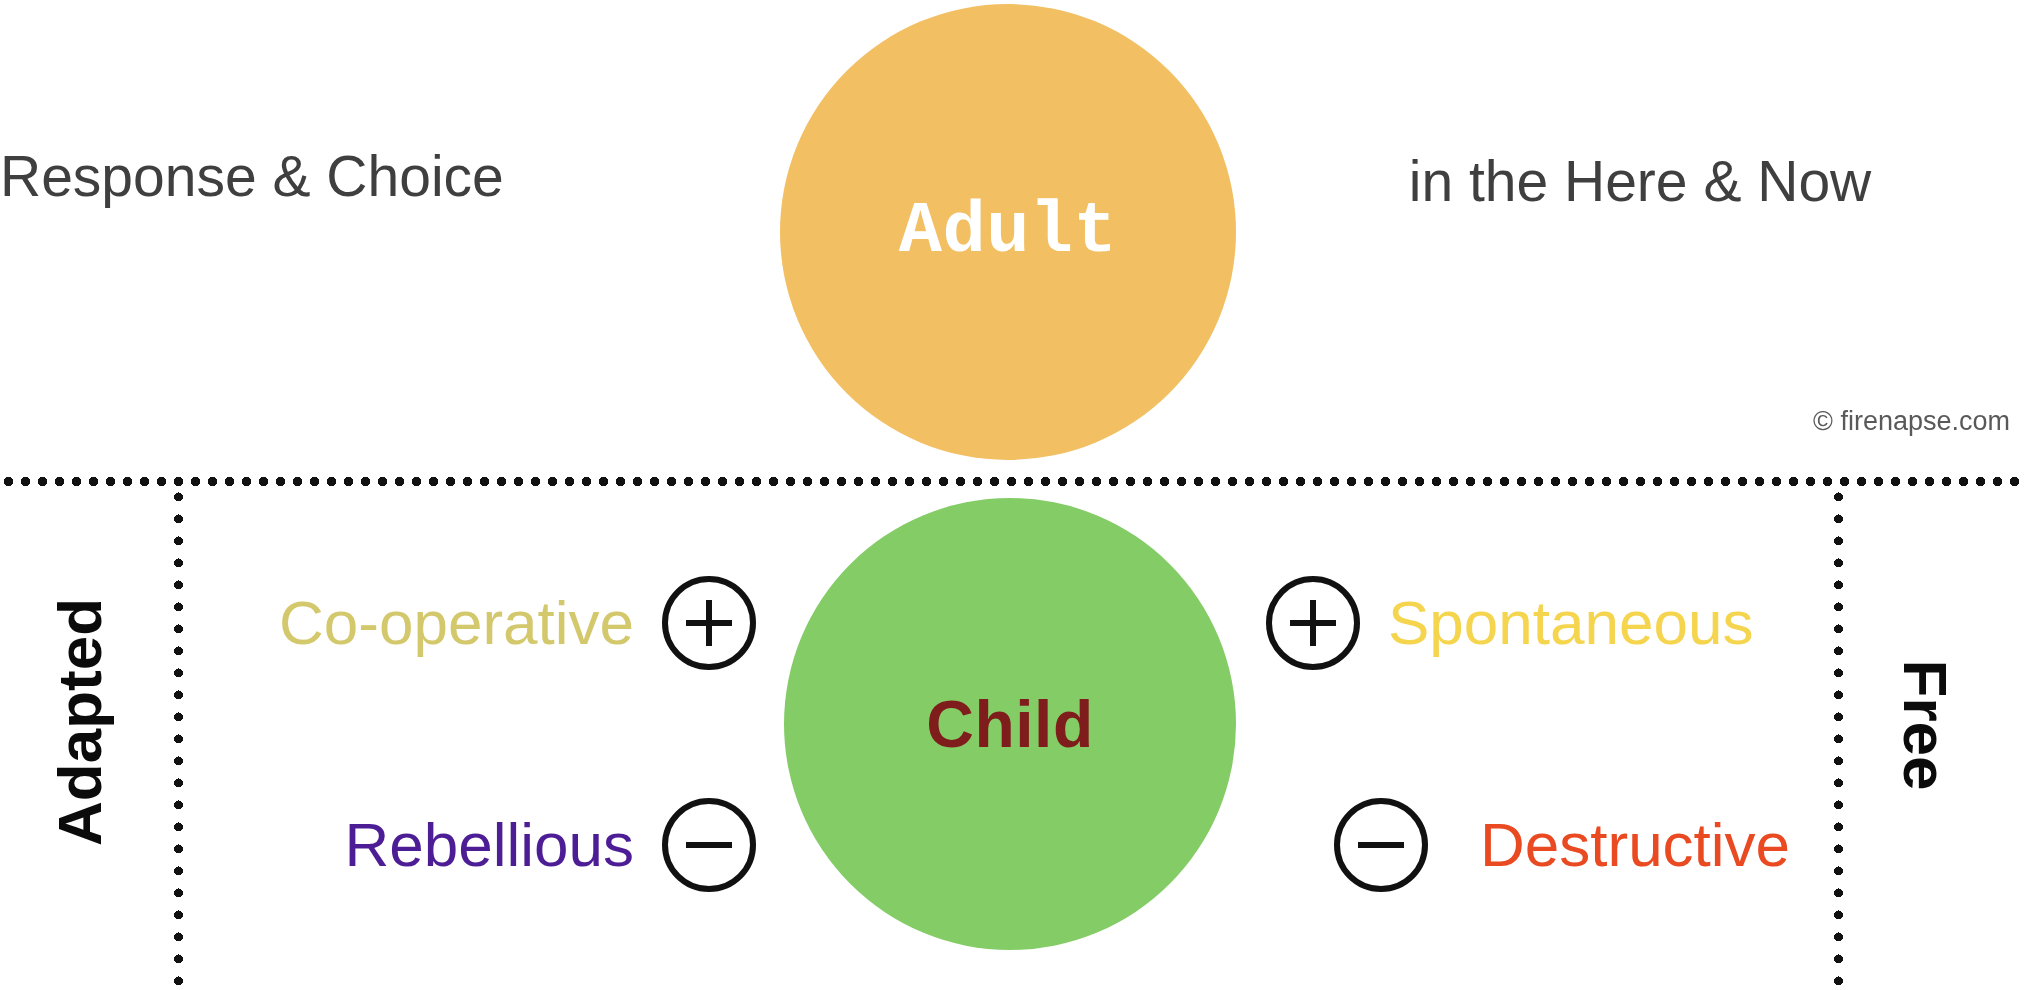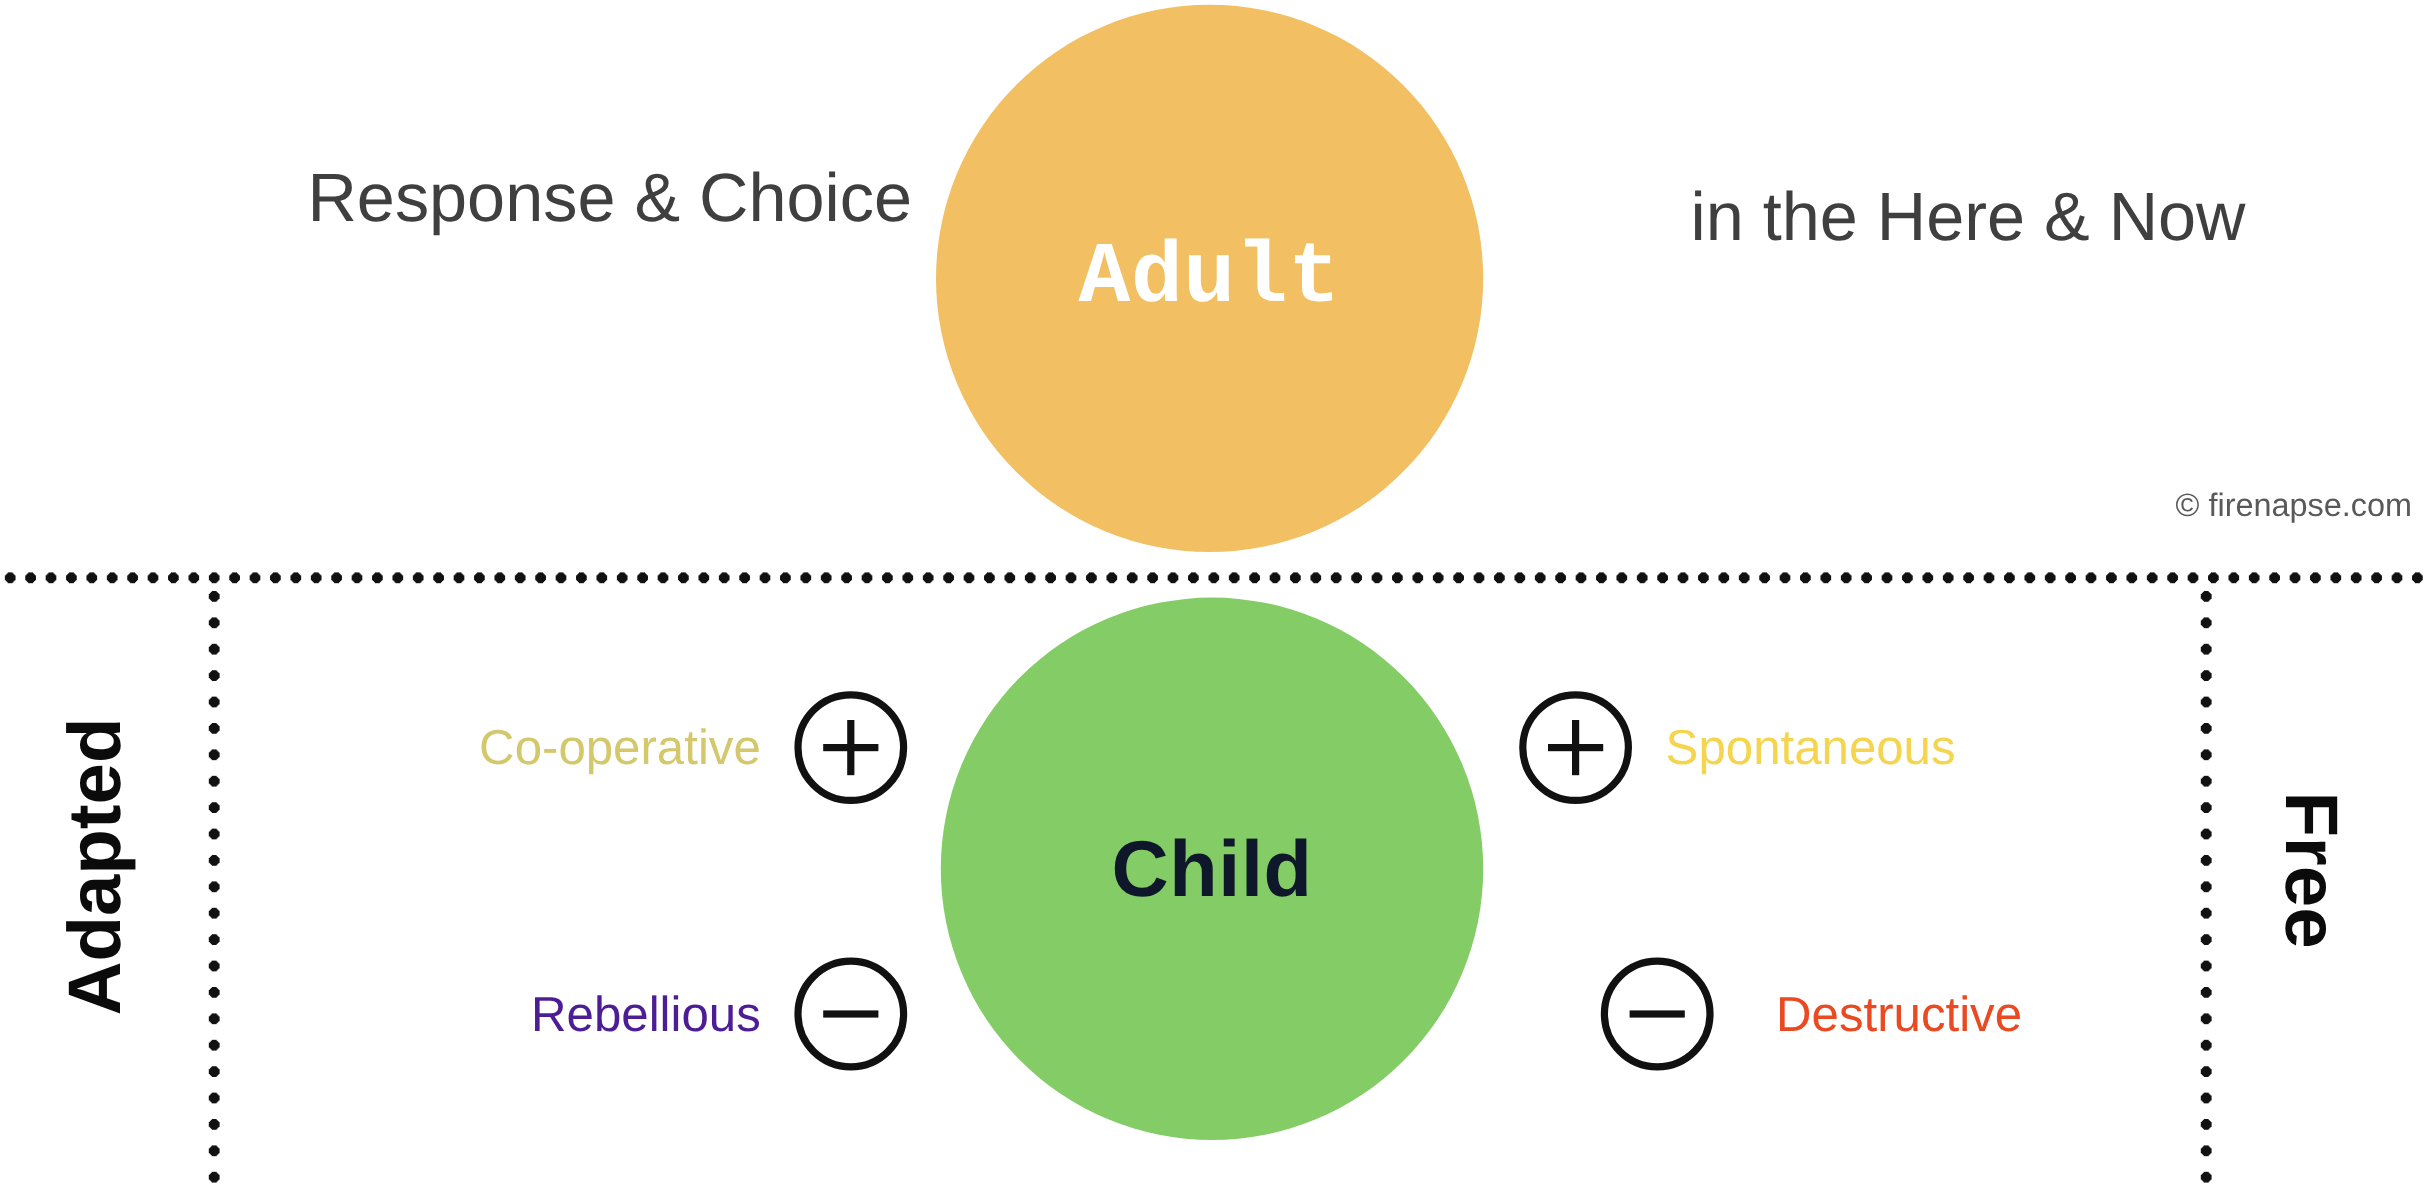--- a/index.html
+++ b/index.html
@@ -56,23 +56,23 @@
   .top-text {
     position: absolute;
     font-size: 57px;
     color: #3f3f3f;
     font-weight: 300;
     white-space: nowrap;
     line-height: 1;
   }
   #text-left-top {
     left: 0;
-    top: 137px;
+    top: 148px;
     width: 760px;
-    text-align: right;
+    text-align: left;
   }
   #text-right-top {
     left: 1255px;
     top: 153px;
     width: 770px;
     text-align: center;
   }
 
   
   #copyright {
@@ -152,21 +152,21 @@
     white-space: nowrap;
   }
   .item.left-side {
     justify-content: flex-end;
   }
   .item.right-side {
     justify-content: flex-start;
     text-align: center;
   }
   .item-label {
-    font-size: 41px;
+    font-size: 62px;
     font-weight: 400;
     line-height: 1;
   }
   .sign-icon {
     width: 94px;
     height: 94px;
     flex: 0 0 94px;
     border: 6px solid #111;
     border-radius: 50%;
     position: relative;
@@ -249,21 +249,21 @@
   <div id="copyright">© firenapse.com</div>
 
   <div class="dotted-h" id="divider-horizontal"></div>
   <div class="dotted-v" id="divider-left-vertical"></div>
   <div class="dotted-v" id="divider-right-vertical"></div>
 
   <div class="axis-label" id="label-adapted">Adapted</div>
   <div class="axis-label" id="label-free">Free</div>
 
   <div class="circle" id="child-circle" style="background: rgb(132, 204, 102);">
-    <span class="circle-label" style="color: #0f172a;">Child</span>
+    <span class="circle-label" style="color: #7f1d1d;">Child</span>
   </div>
 
   <div class="item left-side" id="item-cooperative">
     <span class="item-label" style="color: rgb(212, 200, 108);">Co-operative</span>
     <span class="sign-icon plus"></span>
   </div>
 
   <div class="item left-side" id="item-rebellious">
     <span class="item-label" style="color: #4c1d95;">Rebellious</span>
     <span class="sign-icon minus"></span>

